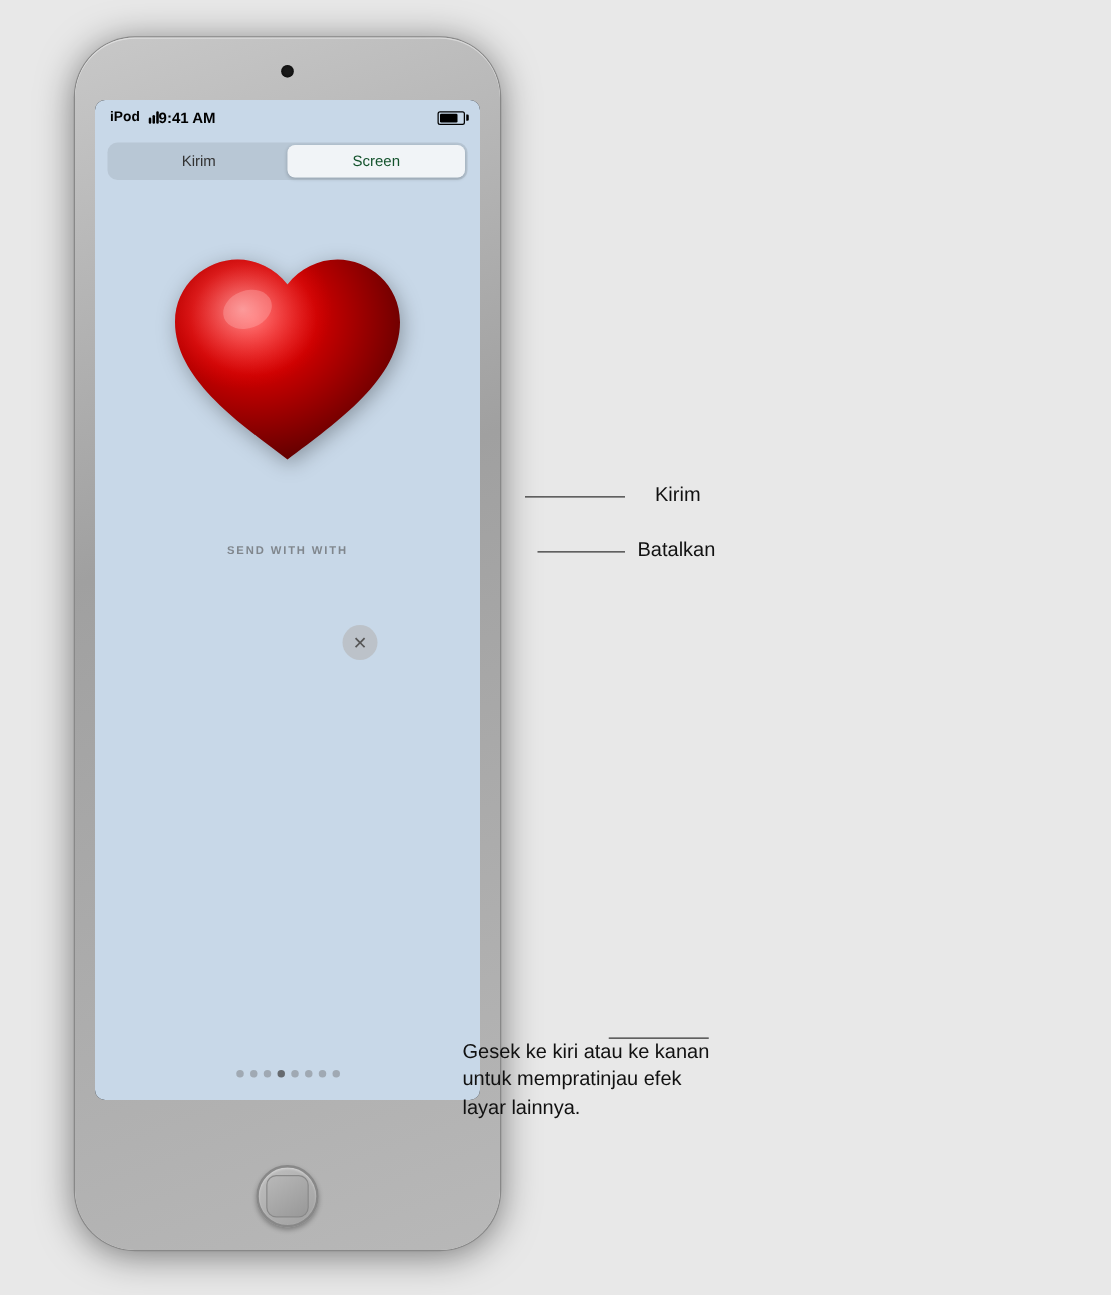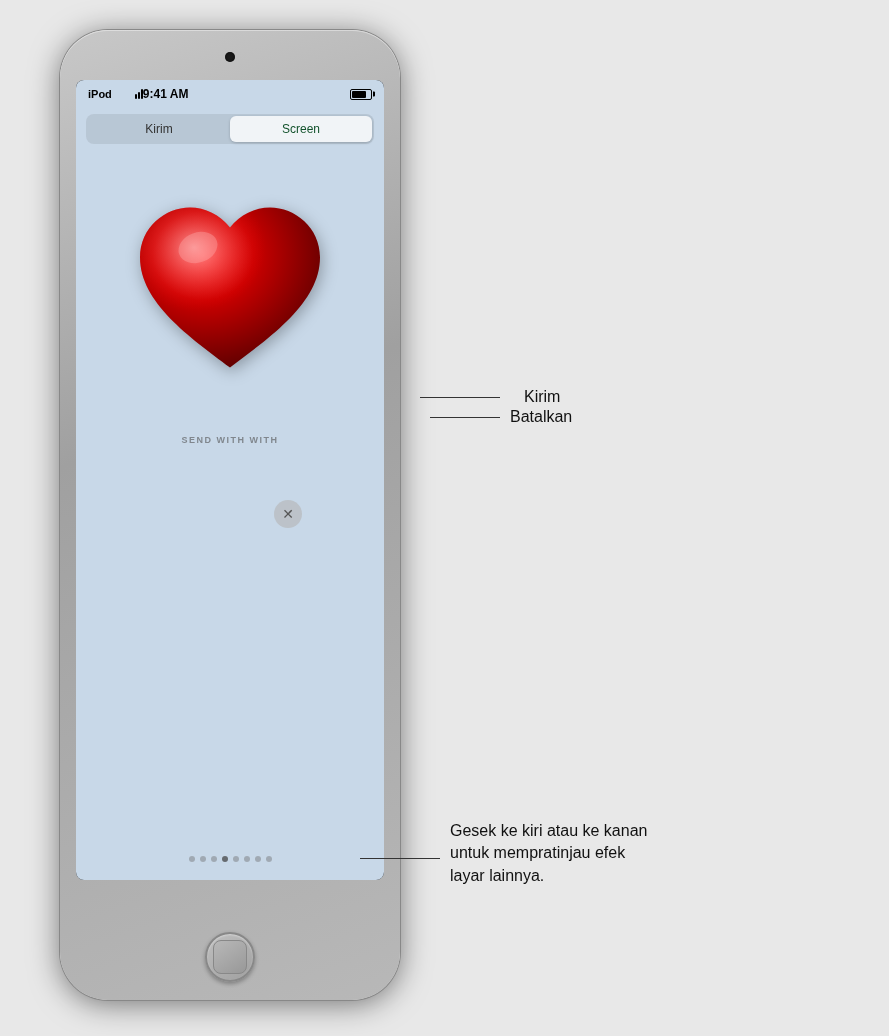--- a/index.html
+++ b/index.html
@@ -80,21 +80,21 @@
       padding: 0 12px;
       z-index: 10;
     }
 
     .status-left {
       font-size: 11px;
       font-weight: 600;
       color: #000;
       display: flex;
       align-items: center;
-      gap: 20px;
+      gap: 4px;
     }
 
     .wifi-icon {
       display: flex;
       align-items: flex-end;
       gap: 1px;
       margin-left: 3px;
     }
     .wifi-icon span {
       background: #000;
@@ -343,21 +343,21 @@
 
     .kirim-label {
       font-size: 16px;
       color: #111;
       margin-left: 10px;
     }
 
     
     .batalkan-callout {
       position: absolute;
-      top: 408px;
+      top: 432px;
       left: 430px;
       display: flex;
       align-items: center;
     }
 
     .batalkan-line {
       width: 70px;
       height: 1px;
       background: #333;
     }
@@ -367,21 +367,22 @@
       color: #111;
       margin-left: 10px;
     }
 
     
     .swipe-callout {
       position: absolute;
       top: 820px;
       left: 360px;
       display: flex;
-      align-items: center;
+      align-items: flex-end;
+      flex-direction: column;
     }
 
     .swipe-line {
       width: 80px;
       height: 1px;
       background: #333;
       margin-top: 10px;
     }
 
     .swipe-label {

